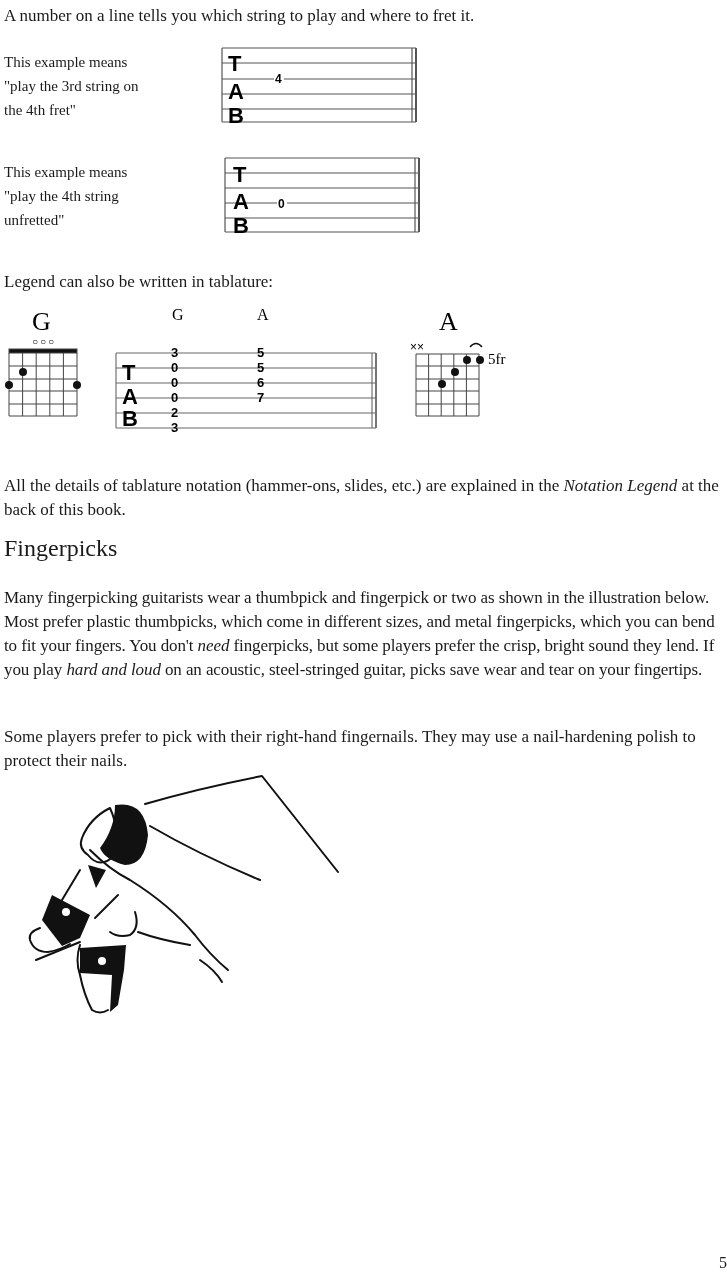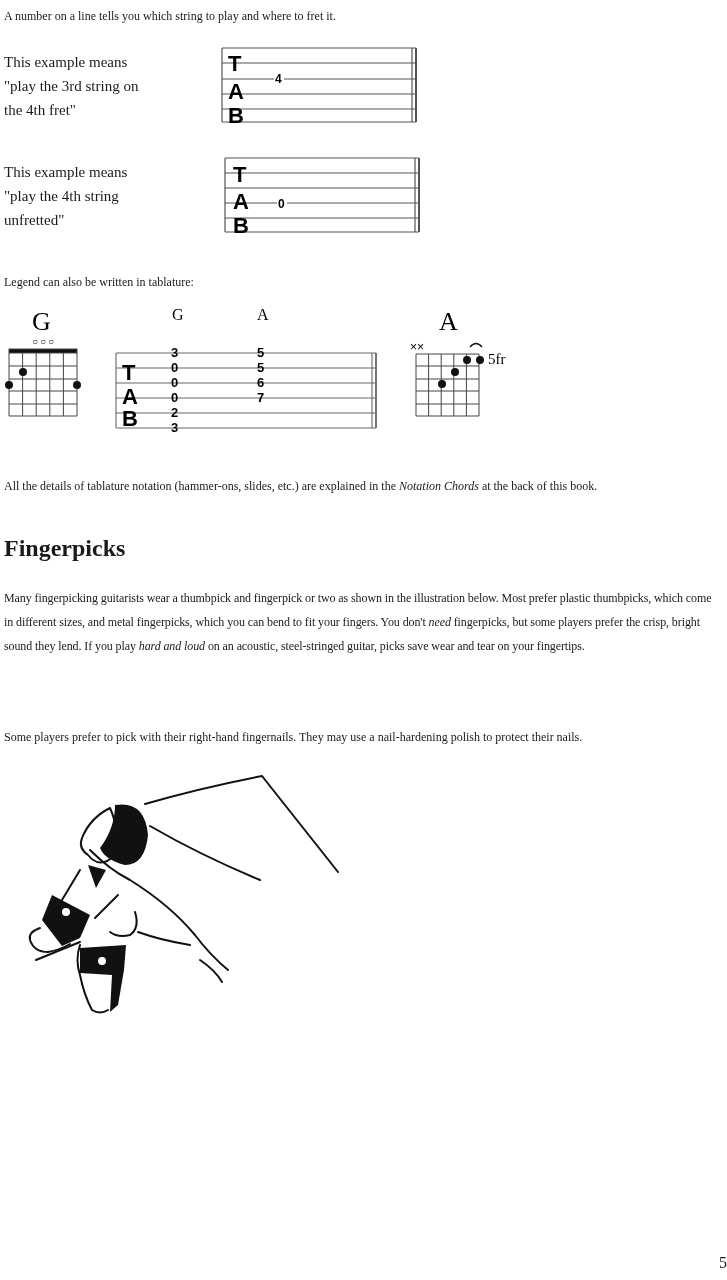--- a/index.html
+++ b/index.html
@@ -2,28 +2,28 @@
 <html><head>
 <meta charset="utf-8">
 <style>
   html, body { margin:0; padding:0; }
   body {
     width:727px; height:1280px; position:relative; overflow:hidden;
     background:#ffffff; color:#1a1a1a;
     font-family:"Liberation Serif", "DejaVu Serif", serif;
   }
   .abs { position:absolute; }
-  .p { font-size:12px; line-height:24px; margin:0; }
+  .p { font-size:17px; line-height:24px; margin:0; }
   .intro { left:4px; top:4px; }
   .ex-text { font-size:15px; line-height:24px; }
   .ex1 { left:4px; top:50px; width:190px; }
   .ex2 { left:4px; top:160px; width:190px; }
   .chords-lead { left:4px; top:270px; }
   .details { left:4px; top:474px; width:715px; }
-  .h2 { left:4px; top:532px; font-size:24px; line-height:32px; margin:0; font-weight:bold; }
+  .h2 { left:4px; top:532px; font-size:24px; line-height:32px; margin:0; font-weight:normal; }
   .body1 { left:4px; top:586px; width:717px; letter-spacing:-0.1px; }
   .body2 { left:4px; top:697px; width:717px;margin-top:28px; }
   .page-num { right:0px; top:1254px; font-size:16px; }
   svg text { font-family:"Liberation Sans","DejaVu Sans",sans-serif; }
   .serif-label { font-family:"Liberation Serif","DejaVu Serif",serif; }
 </style>
 </head>
 <body>
 
 <p class="abs p intro">A number on a line tells you which string to play and where to fret it.</p>
@@ -149,21 +149,21 @@
     <line x1="10" y1="104" x2="73" y2="104"></line>
       <line x1="10" y1="116" x2="73" y2="116"></line>
   </g>
   <circle cx="61" cy="60" r="4" fill="#111"></circle>
   <circle cx="74" cy="60" r="4" fill="#111"></circle>
   <circle cx="49" cy="72" r="4" fill="#111"></circle>
   <circle cx="36" cy="84" r="4" fill="#111"></circle>
   <text class="serif-label" x="82" y="64" font-size="15">5fr</text>
 </svg>
 
-<p class="abs p details"><span>All the details of tablature notation (hammer-ons, slides, etc.) are explained in the </span><em>Notation Chords</em><span> at the back of this book.</span></p>
+<p class="abs p details"><span>All the details of tablature notation (hammer-ons, slides, etc.) are explained in the </span><em>Notation Legend</em><span> at the back of this book.</span></p>
 
 <h2 class="abs h2">Fingerpicks</h2>
 
 <p class="abs p body1"><span>Many fingerpicking guitarists wear a thumbpick and fingerpick or two as shown in the illustration below. Most prefer plastic thumbpicks, which come in different sizes, and metal fingerpicks, which you can bend to fit your fingers. You don't </span><em>need</em><span> fingerpicks, but some players prefer the crisp, bright sound they lend. If you play </span><em>hard and loud</em><span> on an acoustic, steel-stringed guitar, picks save wear and tear on your fingertips.</span></p>
 
 <p class="abs p body2">Some players prefer to pick with their right-hand fingernails. They may use a nail-hardening polish to protect their nails.</p>
 
 <svg class="abs" style="left:0;top:760px" width="360" height="270">
   <g fill="none" stroke="#111" stroke-width="2" stroke-linecap="round" stroke-linejoin="round">
     <path d="M145 44 Q200 28 262 16 L338 112"></path>

